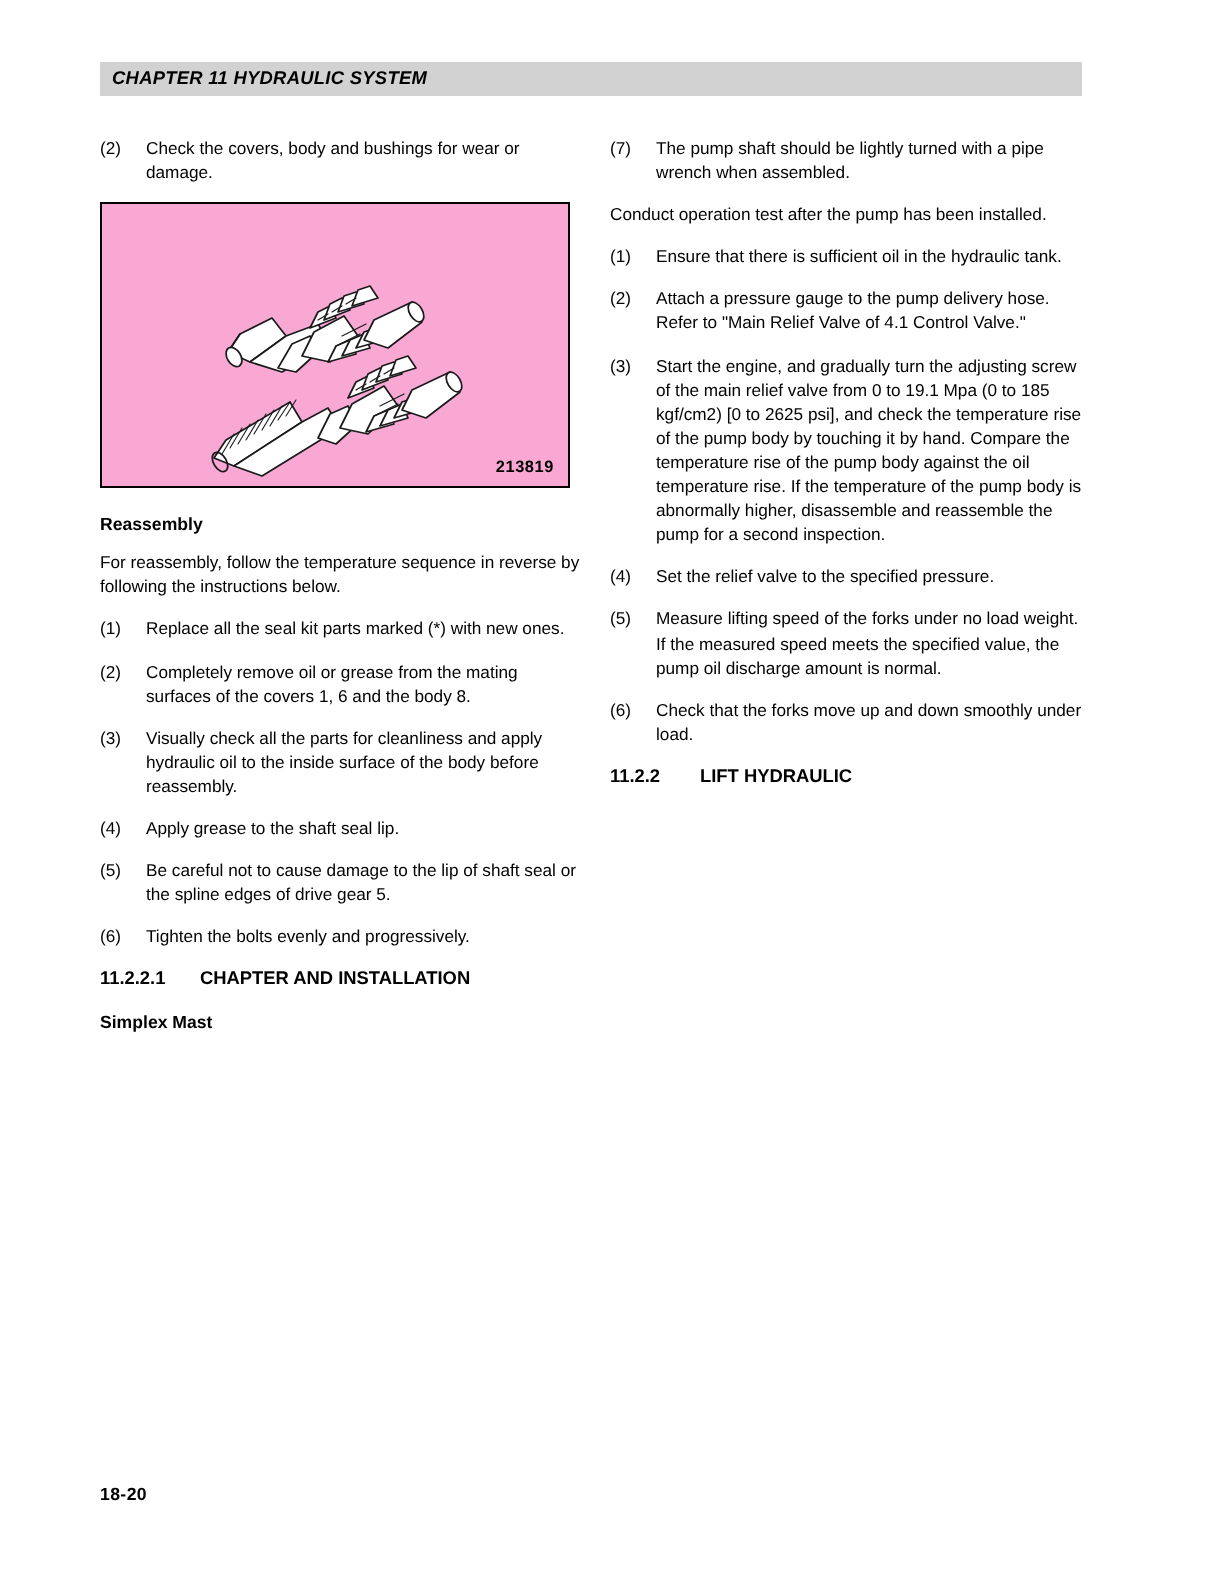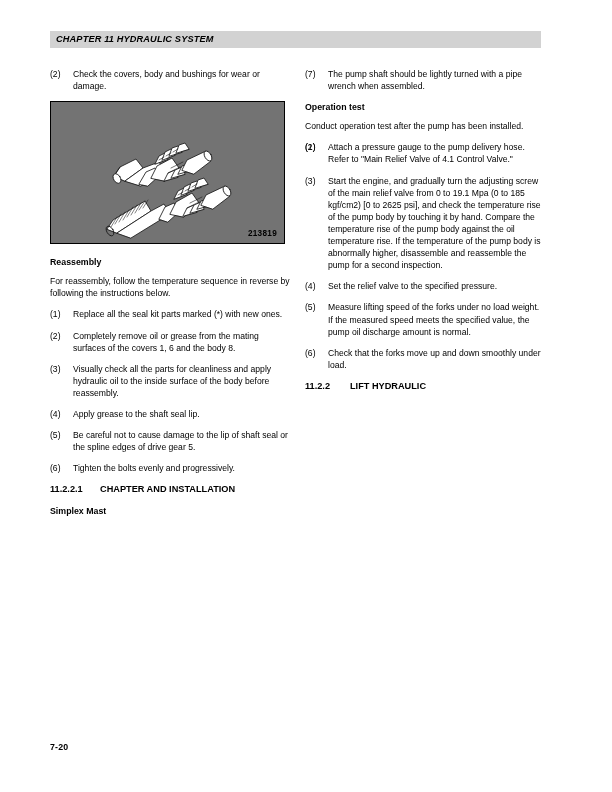--- a/index.html
+++ b/index.html
@@ -99,21 +99,21 @@
   }
 
   
   .figure {
     position: relative;
     width: 235px;
     height: 143px;
     border: 1.3px solid #000000;
     box-sizing: border-box;
     margin: 0 0 12px 0;
-    background: #737373;
+    background: #f9a8d4;
   }
   .figure svg {
     position: absolute;
     left: 0; top: 0;
   }
   .figure-number {
     position: absolute;
     right: 7px;
     bottom: 5px;
     font-size: 8.2px;
@@ -256,25 +256,25 @@
     <div class="heading-bold">Simplex Mast</div>
   </div>
 
   <div class="col col-right">
 
     <div class="list-item">
       <span class="marker">(7)</span>
       <span>The pump shaft should be lightly turned with a pipe wrench when assembled.</span>
     </div>
 
-    <div class="heading-bold">Operation test</div>
     <div class="para">Conduct operation test after the pump has been installed.</div>
 
     <div class="list-item">
       <span class="marker">(1)</span>
+      <span>Ensure that there is sufficient oil in the hydraulic tank.</span>
     </div>
     <div class="list-item">
       <span class="marker">(2)</span>
       <span>Attach a pressure gauge to the pump delivery hose. Refer to "Main Relief Valve of 4.1 Control Valve."</span>
     </div>
     <div class="list-item">
       <span class="marker">(3)</span>
       <span>Start the engine, and gradually turn the adjusting screw of the main relief valve from 0 to 19.1 Mpa (0 to 185 kgf/cm2) [0 to 2625 psi], and check the temperature rise of the pump body by touching it by hand. Compare the temperature rise of the pump body against the oil temperature rise. If the temperature of the pump body is abnormally higher, disassemble and reassemble the pump for a second inspection.</span>
     </div>
     <div class="list-item">
@@ -288,15 +288,15 @@
     <div class="list-item">
       <span class="marker">(6)</span>
       <span>Check that the forks move up and down smoothly under load.</span>
     </div>
 
     <div class="section-head wide">
       <span class="num">11.2.2</span><span>LIFT HYDRAULIC</span>
     </div>
   </div>
 
-  <div class="page-number">7-20</div>
+  <div class="page-number">18-20</div>
 
 </div>
 
 </body></html>

